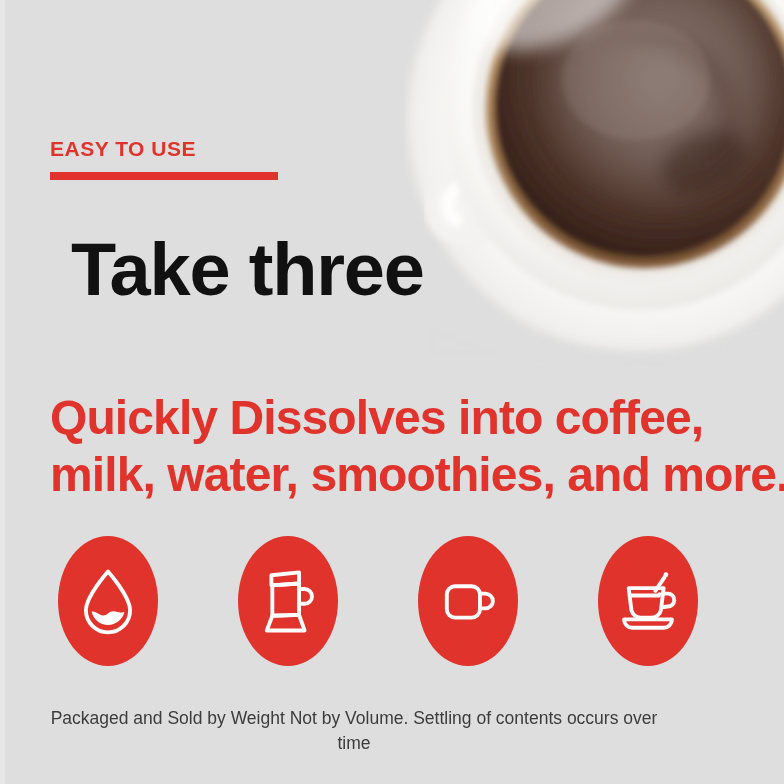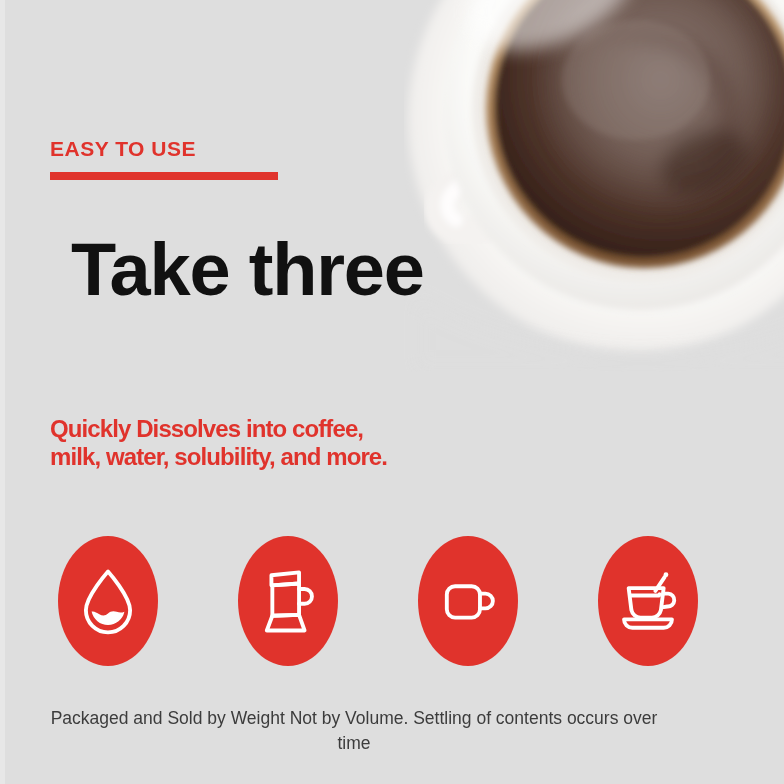--- a/index.html
+++ b/index.html
@@ -82,25 +82,25 @@
     letter-spacing: -1.2px;
     font-family: "Liberation Sans", sans-serif;
     max-width: 520px;
   }
   .headline .line { display: block; white-space: nowrap; }
 
   
   .subhead {
     position: absolute;
     left: 50px;
-    top: 415px;
+    top: 390px;
     z-index: 3;
     margin: 0;
     color: #e0332c;
-    font-size: 24px;
+    font-size: 48px;
     font-weight: 700;
     line-height: 1.18;
     letter-spacing: -0.9px;
     font-family: "Liberation Sans", sans-serif;
     max-width: 700px;
   }
   .subhead .line { display: block; white-space: nowrap; }
 
   
   .icon-row {
@@ -251,21 +251,21 @@
     <h2 class="eyebrow">EASY TO USE</h2>
     <div class="eyebrow-rule"></div>
   </div>
 
   <h1 class="headline">
     <span class="line">Take three</span>
   </h1>
 
   <p class="subhead">
     <span class="line">Quickly Dissolves into coffee,</span>
-    <span class="line">milk, water, solubility, and more.</span>
+    <span class="line">milk, water, smoothies, and more.</span>
   </p>
 
   <div class="icon-row">
 
     <div class="icon-badge">
       <svg viewBox="0 0 64 76" xmlns="http://www.w3.org/2000/svg" aria-hidden="true">
         <path class="st" d="M32 6 C32 6 8 33 8 48 A24 24 0 0 0 56 48 C56 33 32 6 32 6 Z"></path>
         <path class="fl" d="M14.2 49.5 C17 48.8 19.6 50.6 22.6 52.4 C26 54.4 29.4 54.2 32 51.6
                             C34.6 49 38 48.6 41.4 49.8 C44.4 50.8 47 51 49.8 49.6
                             A18.2 18.2 0 0 1 14.2 49.5 Z"></path>

